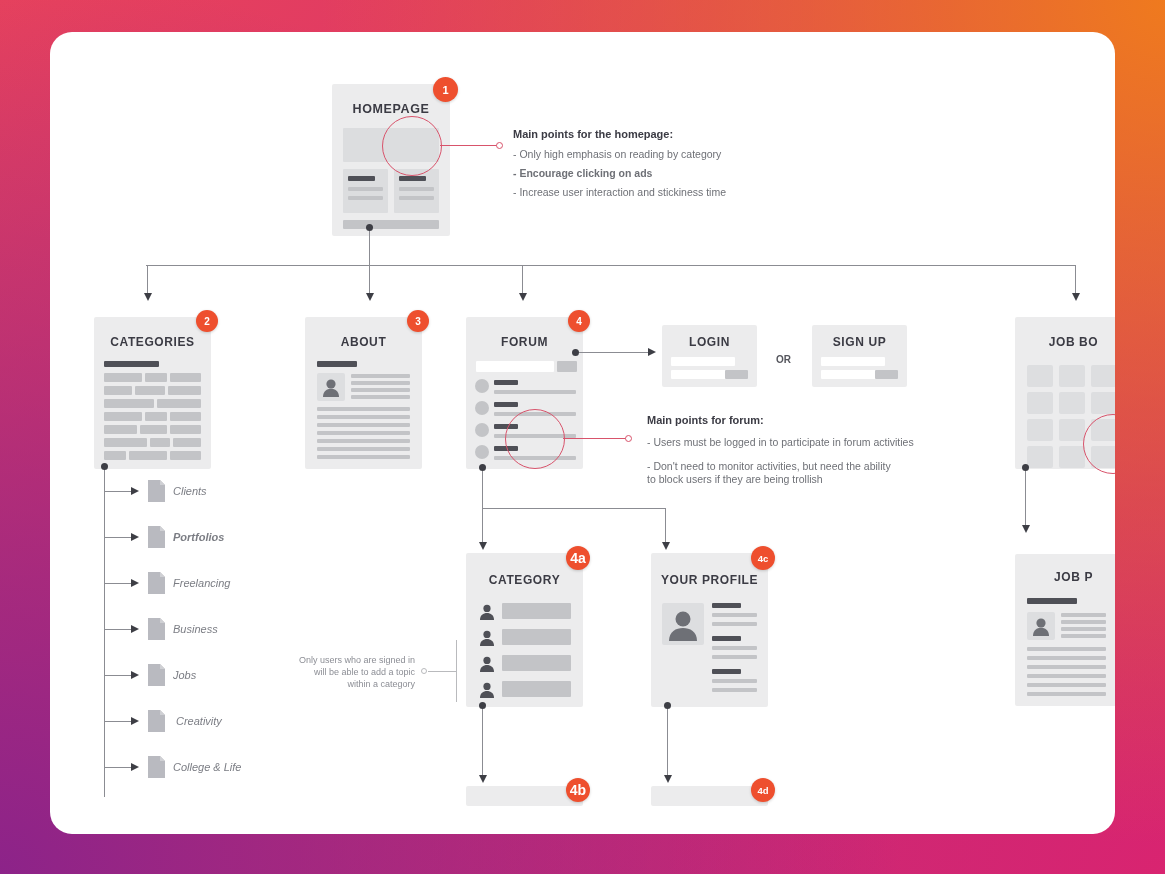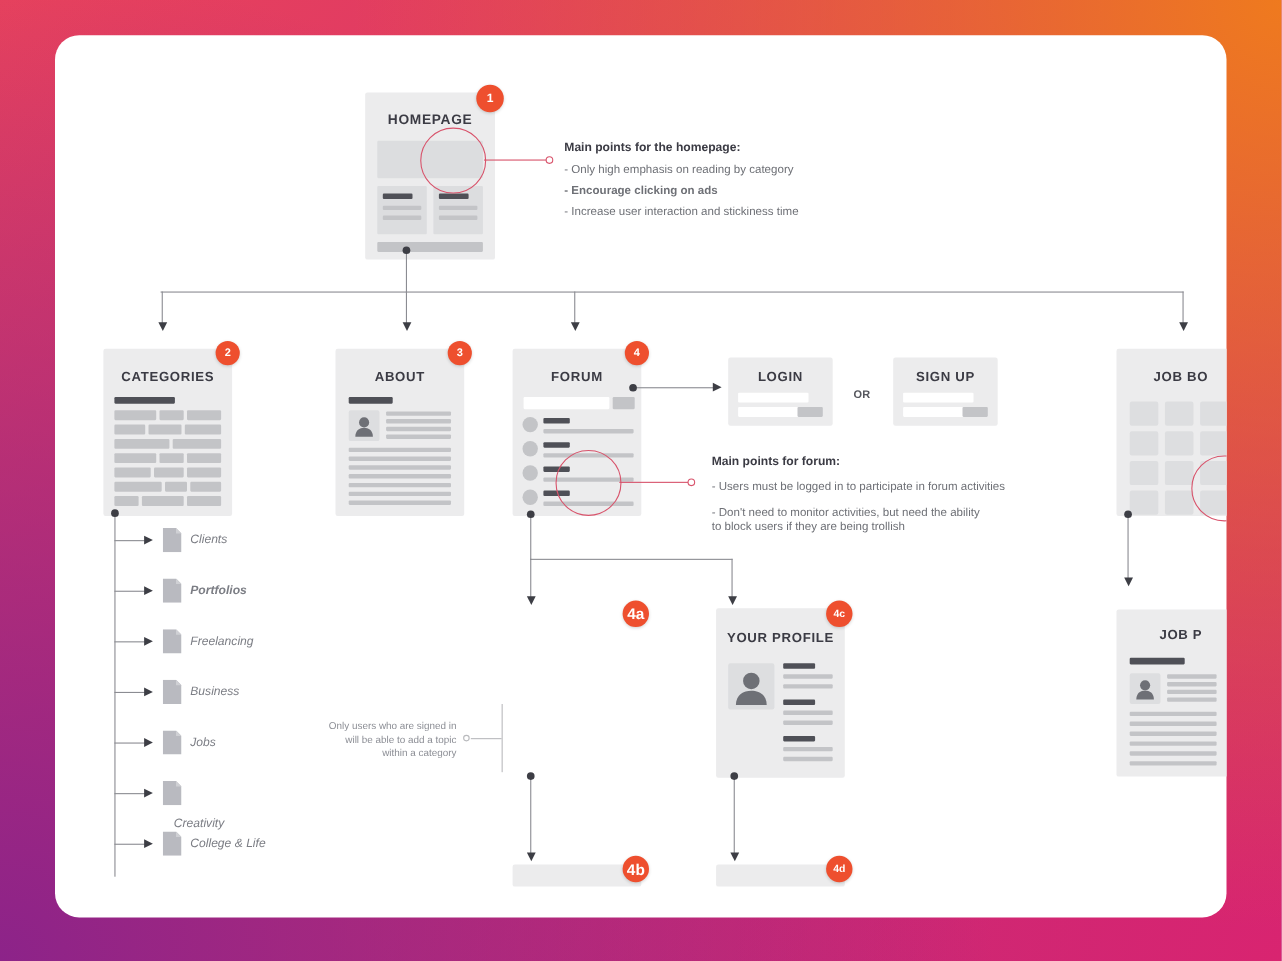--- a/index.html
+++ b/index.html
@@ -266,21 +266,21 @@
         <path d="M12 0 L17 5 H12 Z" fill="#cfd0d4"></path>
     </svg>
     <div class="cat-label" style="left:123px; top:637px;">Jobs</div>
 
     <div class="line-h" style="left:54px; top:689px; width:28px;"></div>
     <div class="arrow-right" style="left:81px; top:685px;"></div>
     <svg class="doc-icon" viewBox="0 0 17 22" style="left:98px; top:678px;">
       <path d="M0 0 H12 L17 5 V22 H0 Z" fill="#b9bac0"></path>
         <path d="M12 0 L17 5 H12 Z" fill="#cfd0d4"></path>
     </svg>
-    <div class="cat-label" style="left:108px; top:683px;margin-top:28px;">Creativity</div>
+    <div class="cat-label" style="left:126px; top:683px;">Creativity</div>
 
     <div class="line-h" style="left:54px; top:735px; width:28px;"></div>
     <div class="arrow-right" style="left:81px; top:731px;"></div>
     <svg class="doc-icon" viewBox="0 0 17 22" style="left:98px; top:724px;">
       <path d="M0 0 H12 L17 5 V22 H0 Z" fill="#b9bac0"></path>
         <path d="M12 0 L17 5 H12 Z" fill="#cfd0d4"></path>
     </svg>
     <div class="cat-label" style="left:123px; top:729px;">College &amp; Life</div>
   </div>
 
@@ -400,20 +400,43 @@
   </div>
 
   <div class="node-dot" style="left:429px; top:432px;"></div>
   <div class="line-v" style="left:432px; top:437px; height:40px;"></div>
   <div class="line-h" style="left:432px; top:476px; width:184px;"></div>
   <div class="line-v" style="left:432px; top:476px; height:36px;"></div>
   <div class="arrow-down" style="left:428.5px; top:510px;"></div>
   <div class="line-v" style="left:615px; top:476px; height:36px;"></div>
   <div class="arrow-down" style="left:611.5px; top:510px;"></div>
 
+  <div class="card" style="left:416px; top:521px; width:117px; height:154px;">
+    <div class="card-title" style="top:20px; font-size:12px;">CATEGORY</div>
+    <svg class="avatar" viewBox="0 0 20 20" style="left:11px; top:49px; width:20px; height:20px;">
+      <circle cx="10" cy="6.4" r="3.6" fill="#4f5057"></circle>
+      <path d="M3 18 C3 13 6.4 11 10 11 C13.6 11 17 13 17 18 Z" fill="#4f5057"></path>
+    </svg>
+    <div class="bar" style="left:36px; top:50px; width:69px; height:16px;"></div>
+    <svg class="avatar" viewBox="0 0 20 20" style="left:11px; top:75px; width:20px; height:20px;">
+      <circle cx="10" cy="6.4" r="3.6" fill="#4f5057"></circle>
+      <path d="M3 18 C3 13 6.4 11 10 11 C13.6 11 17 13 17 18 Z" fill="#4f5057"></path>
+    </svg>
+    <div class="bar" style="left:36px; top:76px; width:69px; height:16px;"></div>
+    <svg class="avatar" viewBox="0 0 20 20" style="left:11px; top:101px; width:20px; height:20px;">
+      <circle cx="10" cy="6.4" r="3.6" fill="#4f5057"></circle>
+      <path d="M3 18 C3 13 6.4 11 10 11 C13.6 11 17 13 17 18 Z" fill="#4f5057"></path>
+    </svg>
+    <div class="bar" style="left:36px; top:102px; width:69px; height:16px;"></div>
+    <svg class="avatar" viewBox="0 0 20 20" style="left:11px; top:127px; width:20px; height:20px;">
+      <circle cx="10" cy="6.4" r="3.6" fill="#4f5057"></circle>
+      <path d="M3 18 C3 13 6.4 11 10 11 C13.6 11 17 13 17 18 Z" fill="#4f5057"></path>
+    </svg>
+    <div class="bar" style="left:36px; top:128px; width:69px; height:16px;"></div>
+  </div>
   <div class="badge" style="left:516px; top:514px; width:24px; height:24px; font-size:14px;">4a</div>
 
   <div class="leader-grey-v" style="left:406px; top:608px; height:62px;"></div>
   <div class="leader-grey" style="left:378px; top:639px; width:28px;"></div>
   <div class="leader-dot-grey" style="left:371px; top:636px;"></div>
   <div class="note-small" style="left:225px; top:622px; width:140px;">Only users who are signed in</div>
   <div class="note-small" style="left:225px; top:634px; width:140px;">will be able to add a topic</div>
   <div class="note-small" style="left:225px; top:646px; width:140px;">within a category</div>
 
   <div class="node-dot" style="left:429px; top:670px;"></div>

